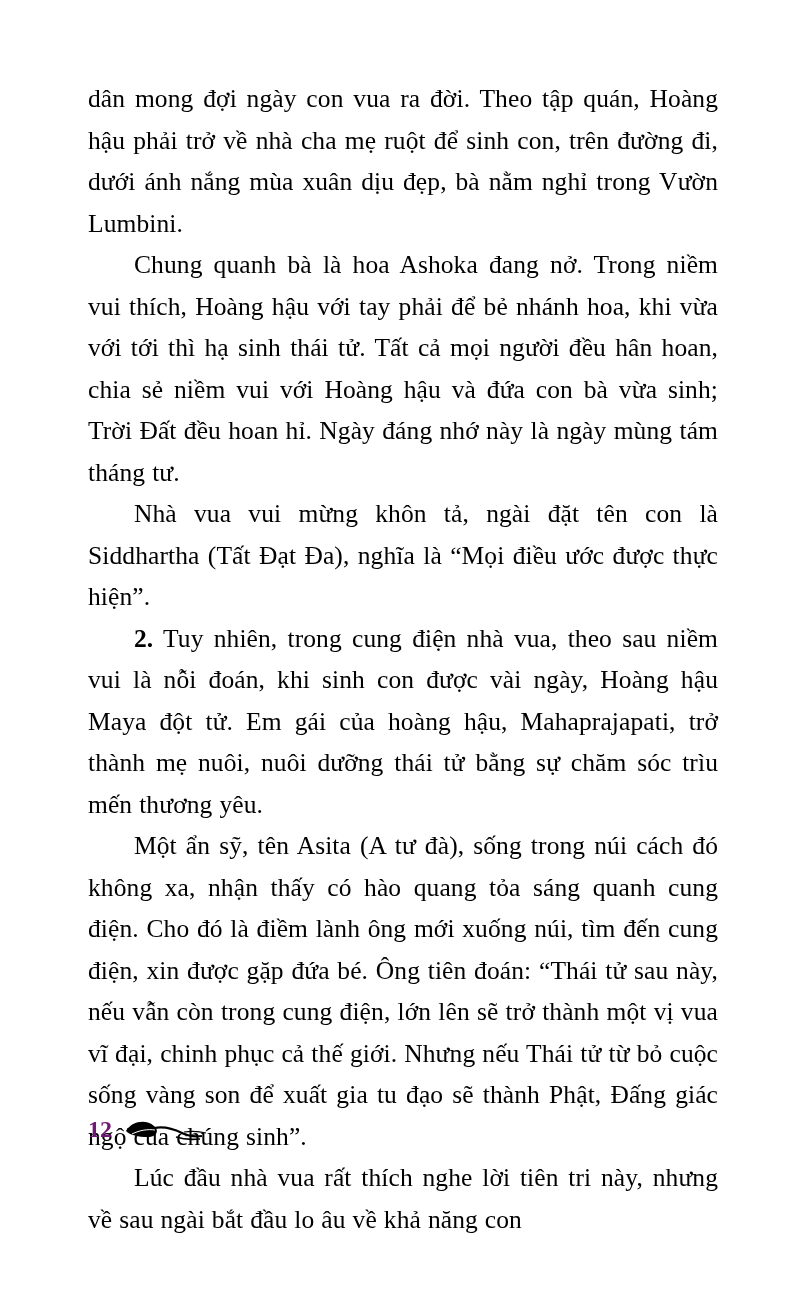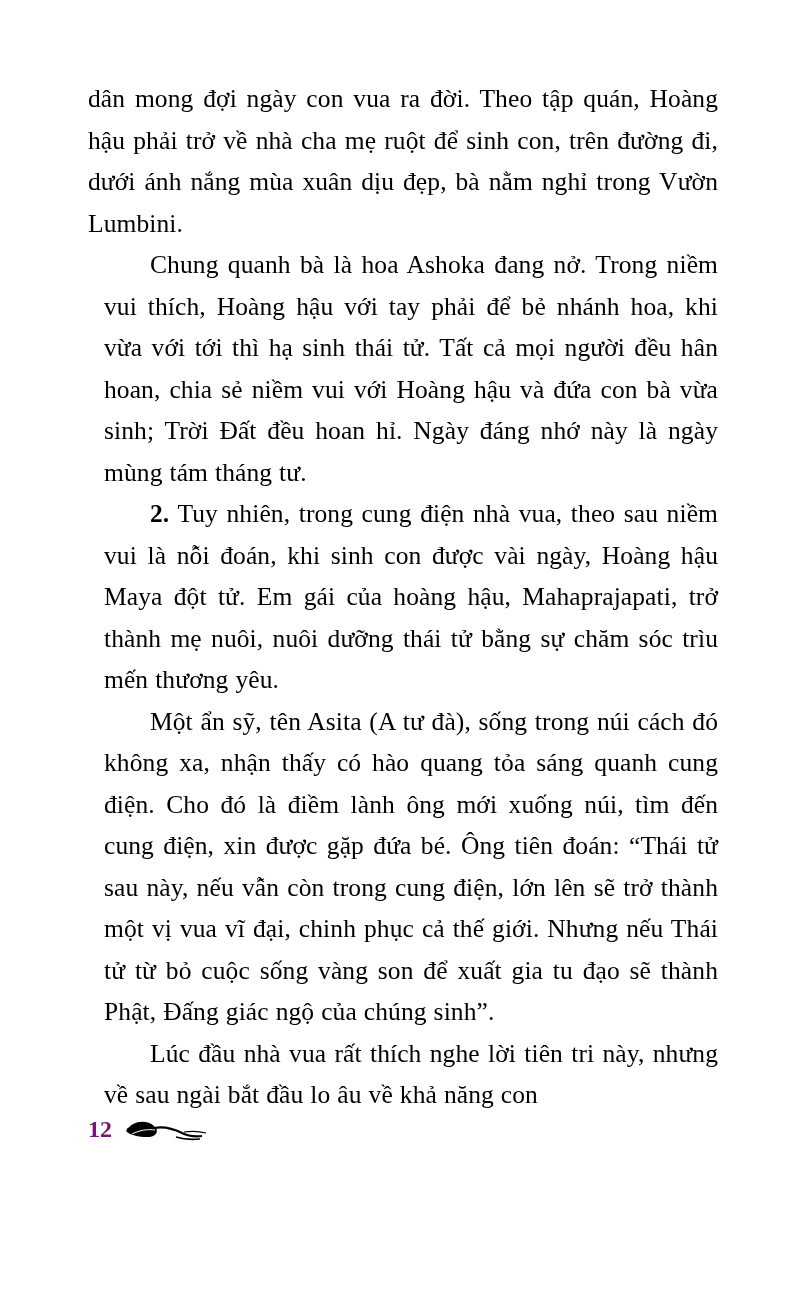--- a/index.html
+++ b/index.html
@@ -33,21 +33,20 @@
     margin: 0 0 0 0;
     font-size: 25.5px;
     line-height: 41.5px;
     text-align: justify;
     text-justify: inter-word;
     letter-spacing: 0.1px;
     word-spacing: 0.5px;
   }
   p.para.indent {
     text-indent: 46px;
-    margin-left: 16px;
   }
   .bold-num {
     font-weight: bold;
   }
   .footer {
     position: absolute;
     left: 88px;
     bottom: 62px;
     display: flex;
     align-items: center;
@@ -66,20 +65,21 @@
   }
 </style>
 </head>
 <body>
 
 <div class="page">
 
   <div class="text-block">
     <p class="para">dân mong đợi ngày con vua ra đời. Theo tập quán, Hoàng hậu phải trở về nhà cha mẹ ruột để sinh con, trên đường đi, dưới ánh nắng mùa xuân dịu đẹp, bà nằm nghỉ trong Vườn Lumbini.</p>
     <p class="para indent">Chung quanh bà là hoa Ashoka đang nở. Trong niềm vui thích, Hoàng hậu với tay phải để bẻ nhánh hoa, khi vừa với tới thì hạ sinh thái tử. Tất cả mọi người đều hân hoan, chia sẻ niềm vui với Hoàng hậu và đứa con bà vừa sinh; Trời Đất đều hoan hỉ. Ngày đáng nhớ này là ngày mùng tám tháng tư.</p>
+    <p class="para indent">Nhà vua vui mừng khôn tả, ngài đặt tên con là Siddhartha (Tất Đạt Đa), nghĩa là “Mọi điều ước được thực hiện”.</p>
     <p class="para indent"><span class="bold-num">2.</span><span> Tuy nhiên, trong cung điện nhà vua, theo sau niềm vui là nỗi đoán, khi sinh con được vài ngày, Hoàng hậu Maya đột tử. Em gái của hoàng hậu, Mahaprajapati, trở thành mẹ nuôi, nuôi dưỡng thái tử bằng sự chăm sóc trìu mến thương yêu.</span></p>
     <p class="para indent">Một ẩn sỹ, tên Asita (A tư đà), sống trong núi cách đó không xa, nhận thấy có hào quang tỏa sáng quanh cung điện. Cho đó là điềm lành ông mới xuống núi, tìm đến cung điện, xin được gặp đứa bé. Ông tiên đoán: “Thái tử sau này, nếu vẫn còn trong cung điện, lớn lên sẽ trở thành một vị vua vĩ đại, chinh phục cả thế giới. Nhưng nếu Thái tử từ bỏ cuộc sống vàng son để xuất gia tu đạo sẽ thành Phật, Đấng giác ngộ của chúng sinh”.</p>
     <p class="para indent">Lúc đầu nhà vua rất thích nghe lời tiên tri này, nhưng về sau ngài bắt đầu lo âu về khả năng con</p>
   </div>
 
   <div class="footer">
     <span class="page-number">12</span>
     <svg class="ornament" viewBox="0 0 86 26" aria-hidden="true">
       <path d="M4 14 C10 4, 24 2, 32 9 C38 14, 34 20, 26 20 C16 20, 8 18, 4 14 Z" fill="#000000"></path>
       <path d="M10 17 C18 13, 26 12, 33 13" stroke="#ffffff" stroke-width="1" fill="none"></path>

